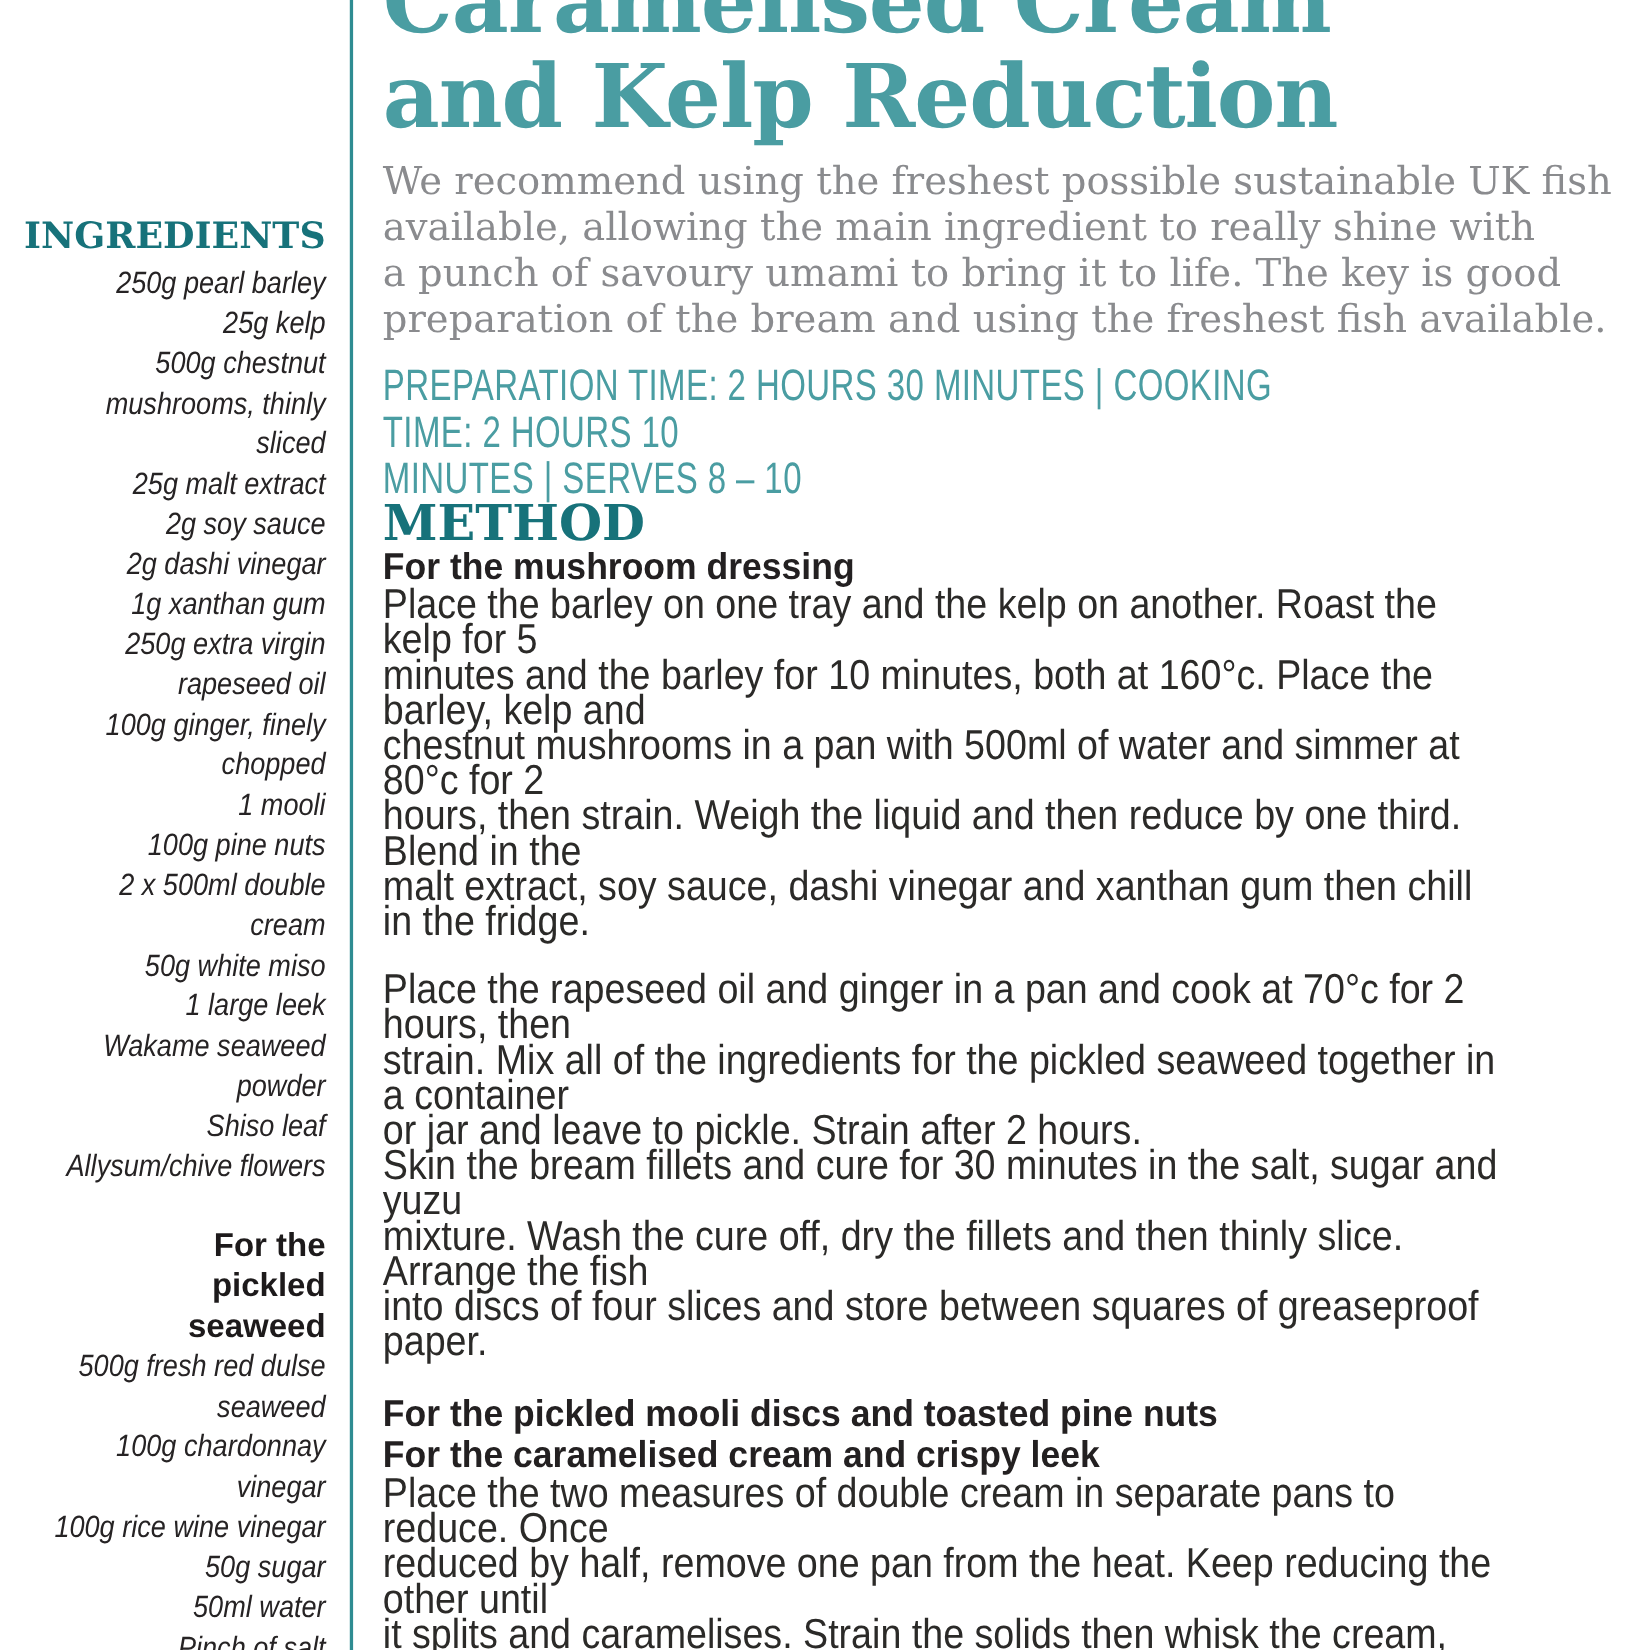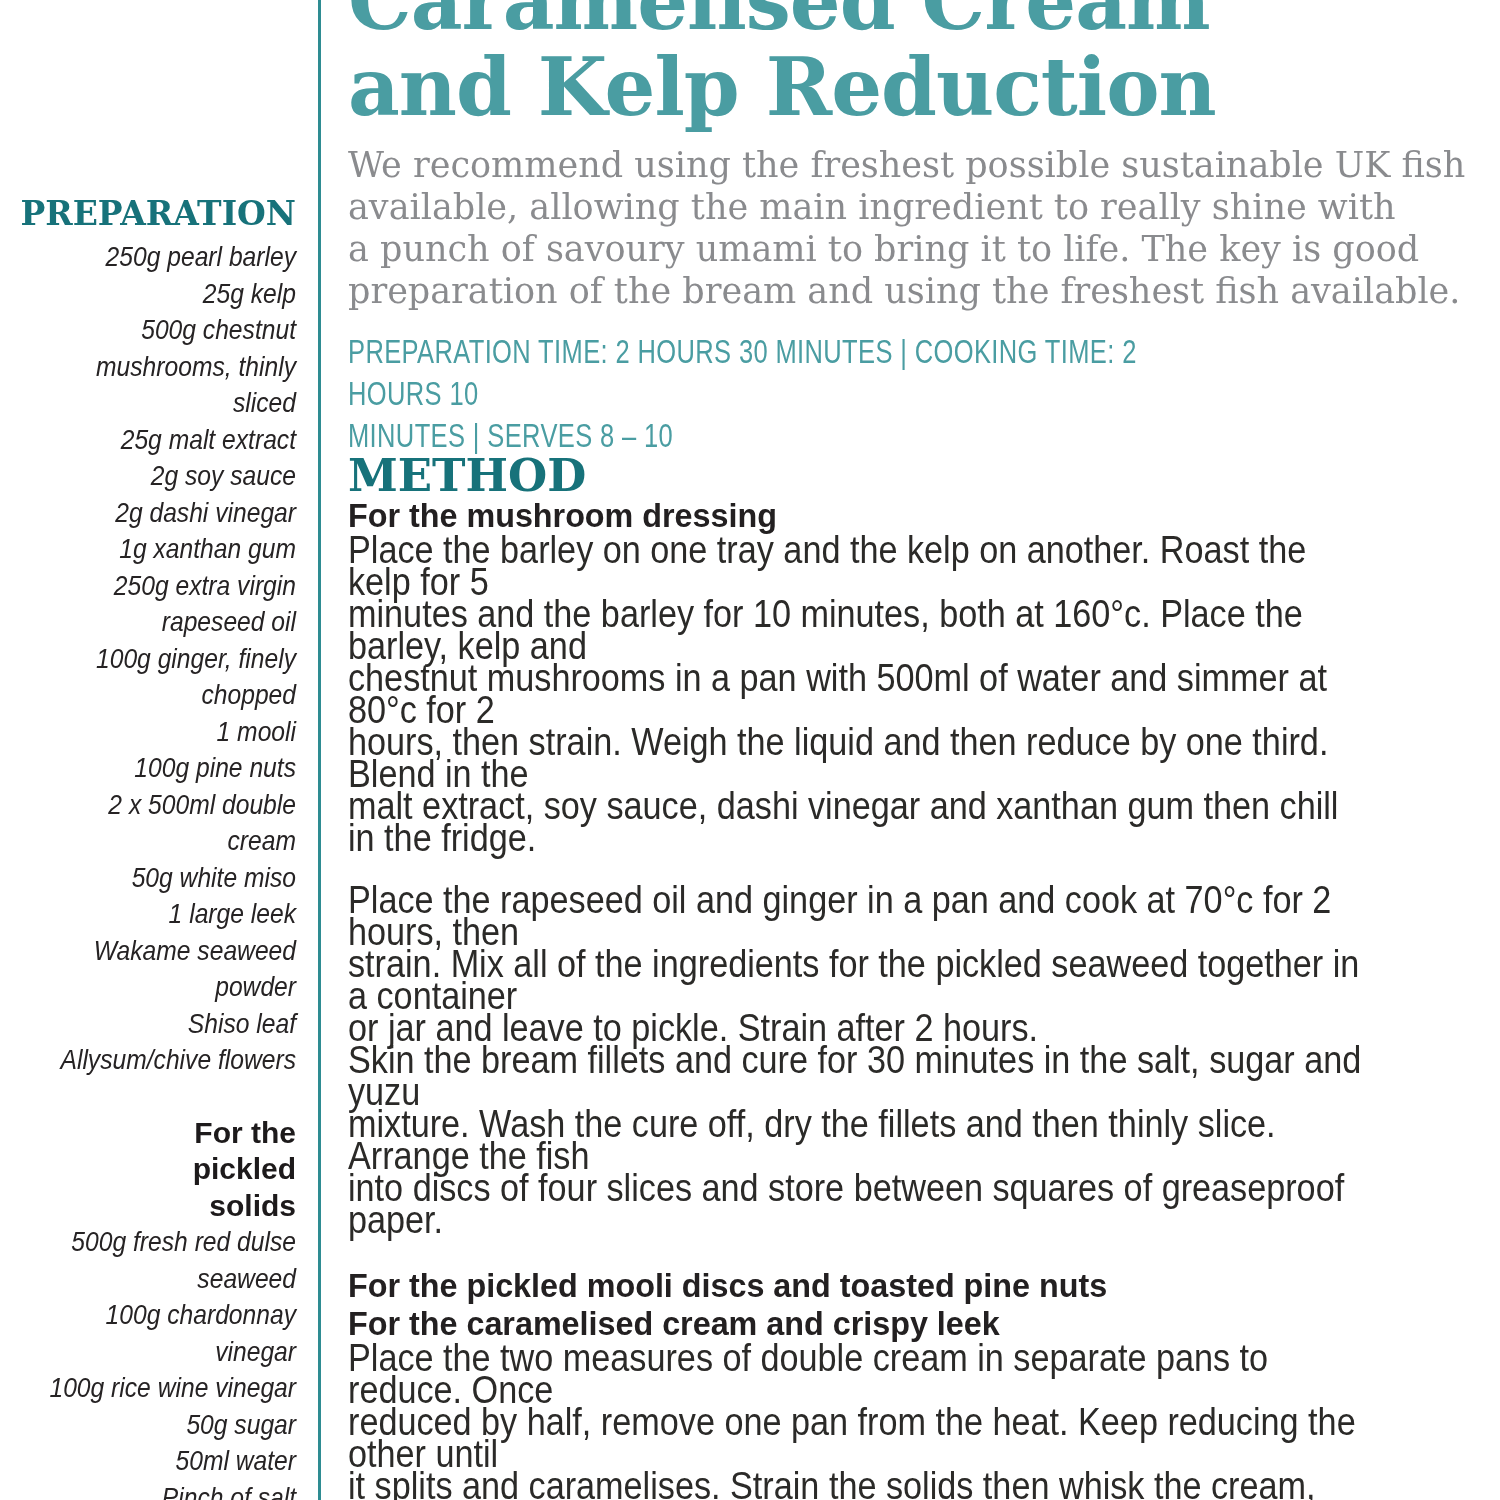--- a/index.html
+++ b/index.html
@@ -39,39 +39,39 @@
     margin:-42px 0 0 0;
     font-family:"DejaVu Serif","Liberation Serif",serif;
     font-weight:bold;font-size:80px;line-height:86px;letter-spacing:-1px;
     color:#4A9DA2;white-space:pre-line;
   }
   .intro{
     margin:14px 0 16px 0;
     font-family:"DejaVu Serif","Liberation Serif",serif;
     font-size:35px;line-height:42px;color:#8A8B8E;white-space:pre-line;
   }
-  .meta{margin:18px 0 0 0;font-size:34px;line-height:42px;color:#4A9DA2;}
+  .meta{margin:18px 0 0 0;font-size:40px;line-height:42px;color:#4A9DA2;}
   .meta .cond{display:inline-block;transform:scaleX(0.75);transform-origin:0 0;white-space:pre-line;letter-spacing:0.5px;}
   .method-title{
     margin:0;
     font-family:"DejaVu Serif","Liberation Serif",serif;
     font-weight:bold;font-size:45px;line-height:40px;color:#17727A;
   }
   .sec-h{margin:0;font-size:34px;line-height:38px;font-weight:bold;color:#232021;}
   .sec-h .cond{display:inline-block;transform:scaleX(0.95);transform-origin:0 0;white-space:pre-line;}
   .sec-p{margin:0 0 30px 0;font-size:38px;line-height:32px;color:#2B2A28;}
   .sec-p .cond{display:inline-block;transform:scaleX(0.9);transform-origin:0 0;white-space:pre-line;}
 </style>
 </head>
 <body>
 
 <div class="page">
 
   <aside class="sidebar">
-    <h2 class="ing-title">PREPARATION</h2>
+    <h2 class="ing-title">INGREDIENTS</h2>
     <div>
       <div class="ing-item">250g pearl barley</div>
       <div class="ing-item">25g kelp</div>
       <div class="ing-item">500g chestnut
 mushrooms, thinly
 sliced</div>
       <div class="ing-item">25g malt extract</div>
       <div class="ing-item">2g soy sauce</div>
       <div class="ing-item">2g dashi vinegar</div>
       <div class="ing-item">1g xanthan gum</div>
@@ -85,21 +85,21 @@
 cream</div>
       <div class="ing-item">50g white miso</div>
       <div class="ing-item">1 large leek</div>
       <div class="ing-item">Wakame seaweed
 powder</div>
       <div class="ing-item">Shiso leaf</div>
       <div class="ing-item">Allysum/chive flowers</div>
     </div>
     <h3 class="ing-subtitle">For the
 pickled
-solids</h3>
+seaweed</h3>
     <div class="sub-list">
       <div class="ing-item">500g fresh red dulse
 seaweed</div>
       <div class="ing-item">100g chardonnay
 vinegar</div>
       <div class="ing-item">100g rice wine vinegar</div>
       <div class="ing-item">50g sugar</div>
       <div class="ing-item">50ml water</div>
       <div class="ing-item">Pinch of salt</div>
     </div>

